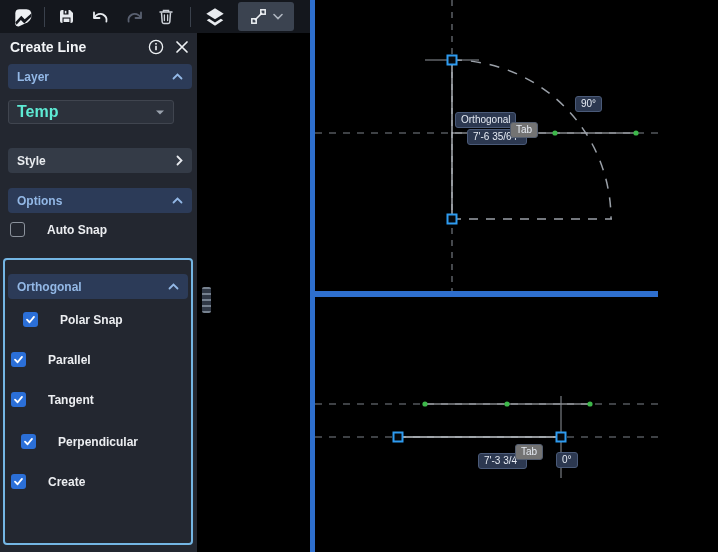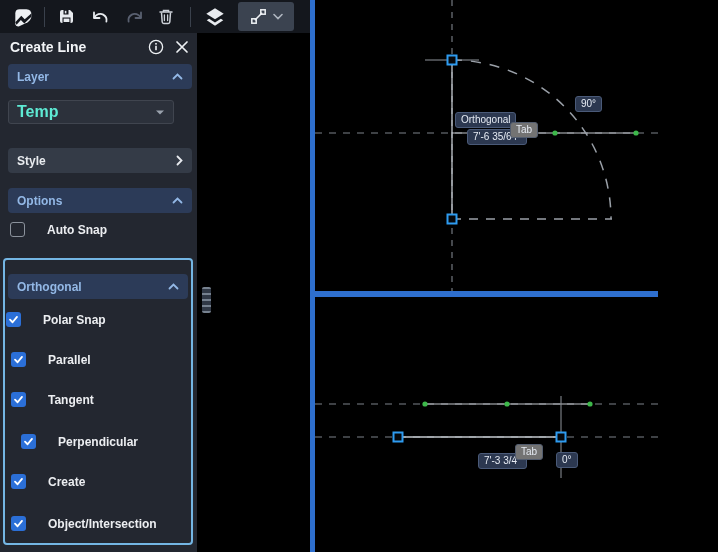--- a/index.html
+++ b/index.html
@@ -199,21 +199,21 @@
     <div class="inference-box">
       <div class="sec-bar blue" style="top:14px;left:3px;width:180px">
         <span class="sec-label">Orthogonal</span>
         <span>
           <svg width="11" height="7" viewBox="0 0 11 7">
               <path d="M1.5 5.5 L5.5 1.5 L9.5 5.5" fill="none" stroke="#93b8e6" stroke-width="1.8" stroke-linecap="round"></path>
             </svg>
         </span>
       </div>
 
-      <div class="chk-row" style="left:1px;top:52px">
+      <div class="chk-row" style="left:18px;top:52px">
         <span class="chk on">
             <svg width="11" height="11" viewBox="0 0 12 12">
               <path d="M2.2 6.2 L5 9 L9.8 3.2" fill="none" stroke="#fff" stroke-width="2" stroke-linecap="round" stroke-linejoin="round"></path>
             </svg>
           </span>
         <span class="chk-label">Polar Snap</span>
       </div>
       <div class="chk-row" style="left:6px;top:92px">
         <span class="chk on">
             <svg width="11" height="11" viewBox="0 0 12 12">
@@ -238,28 +238,20 @@
           </span>
         <span class="chk-label">Perpendicular</span>
       </div>
       <div class="chk-row" style="left:6px;top:214px">
         <span class="chk on">
             <svg width="11" height="11" viewBox="0 0 12 12">
               <path d="M2.2 6.2 L5 9 L9.8 3.2" fill="none" stroke="#fff" stroke-width="2" stroke-linecap="round" stroke-linejoin="round"></path>
             </svg>
           </span>
         <span class="chk-label">Create</span>
-      </div>
-      <div class="chk-row" style="left:6px;top:256px">
-        <span class="chk on">
-            <svg width="11" height="11" viewBox="0 0 12 12">
-              <path d="M2.2 6.2 L5 9 L9.8 3.2" fill="none" stroke="#fff" stroke-width="2" stroke-linecap="round" stroke-linejoin="round"></path>
-            </svg>
-          </span>
-        <span class="chk-label">Object/Intersection</span>
       </div>
     </div>
   </div>
 
   <div class="grip"></div>
 
   <div class="vdivider"></div>
   <div class="hdivider"></div>
 
   <div class="viewport vp-top">

